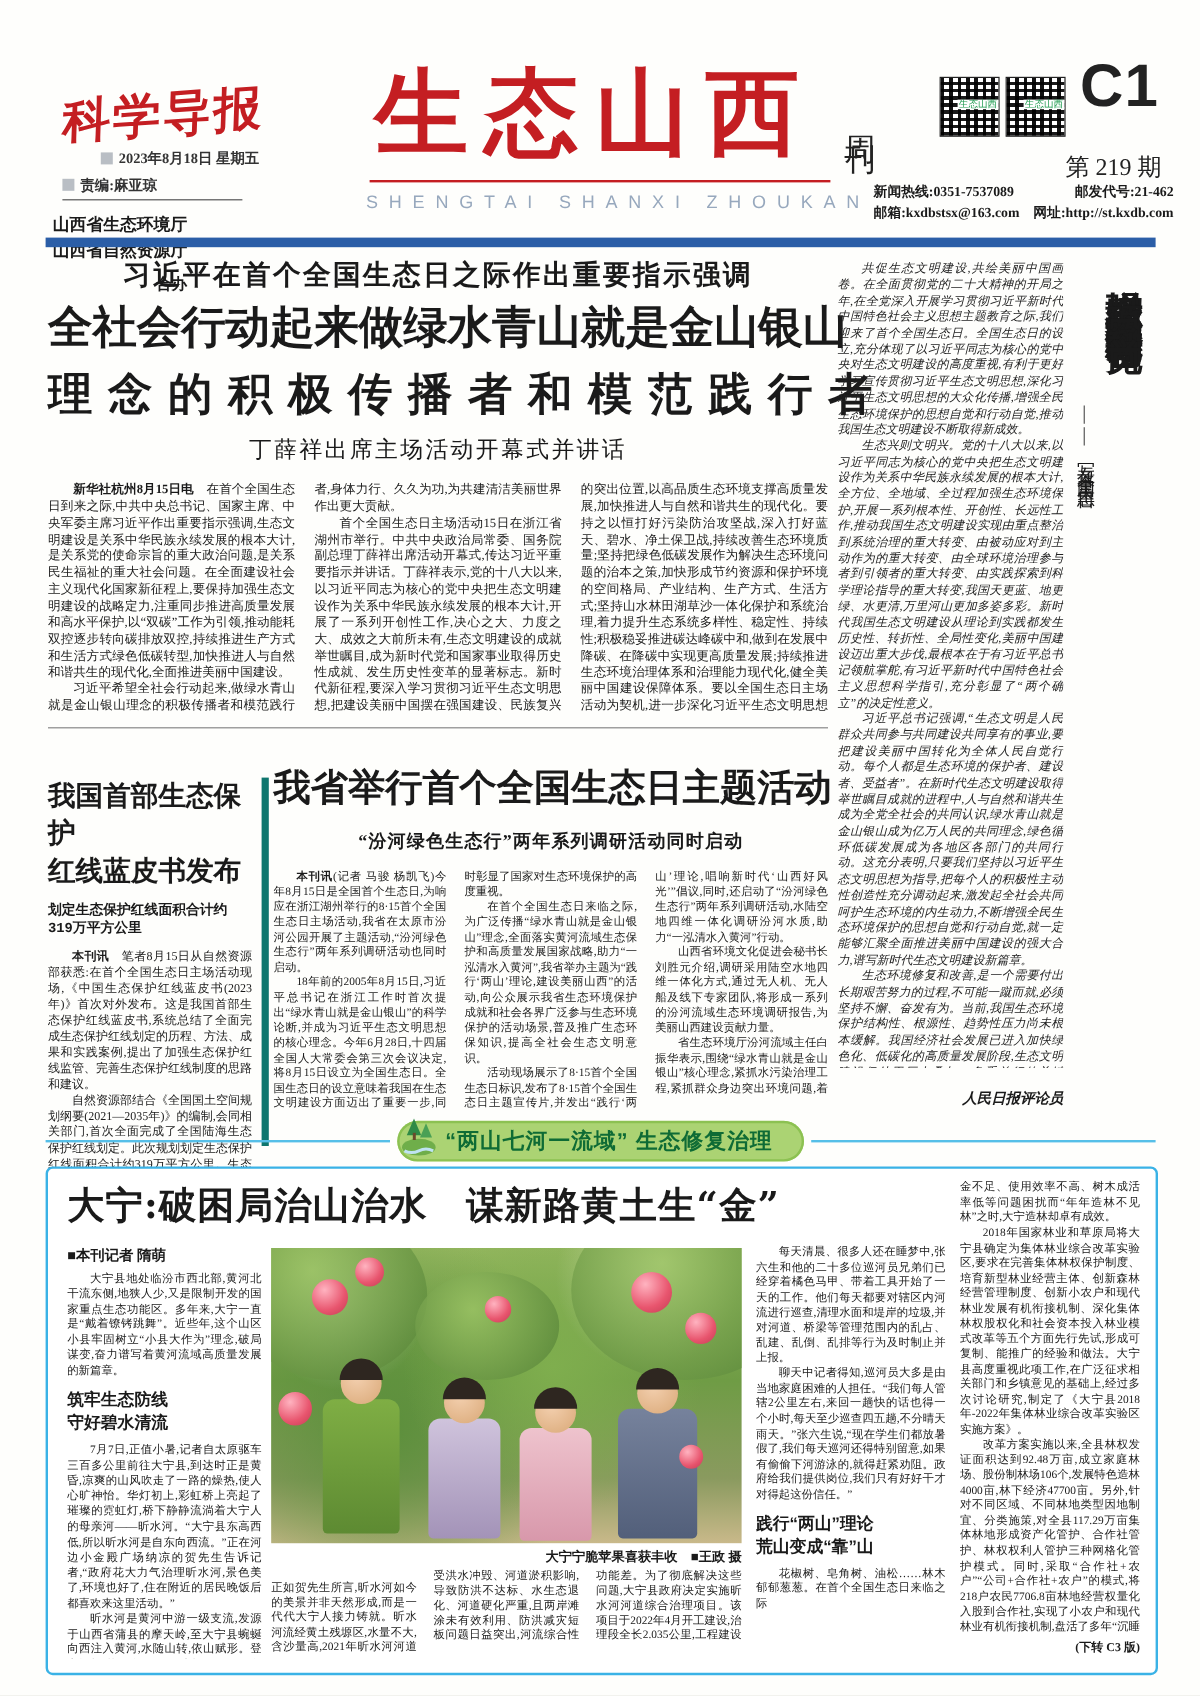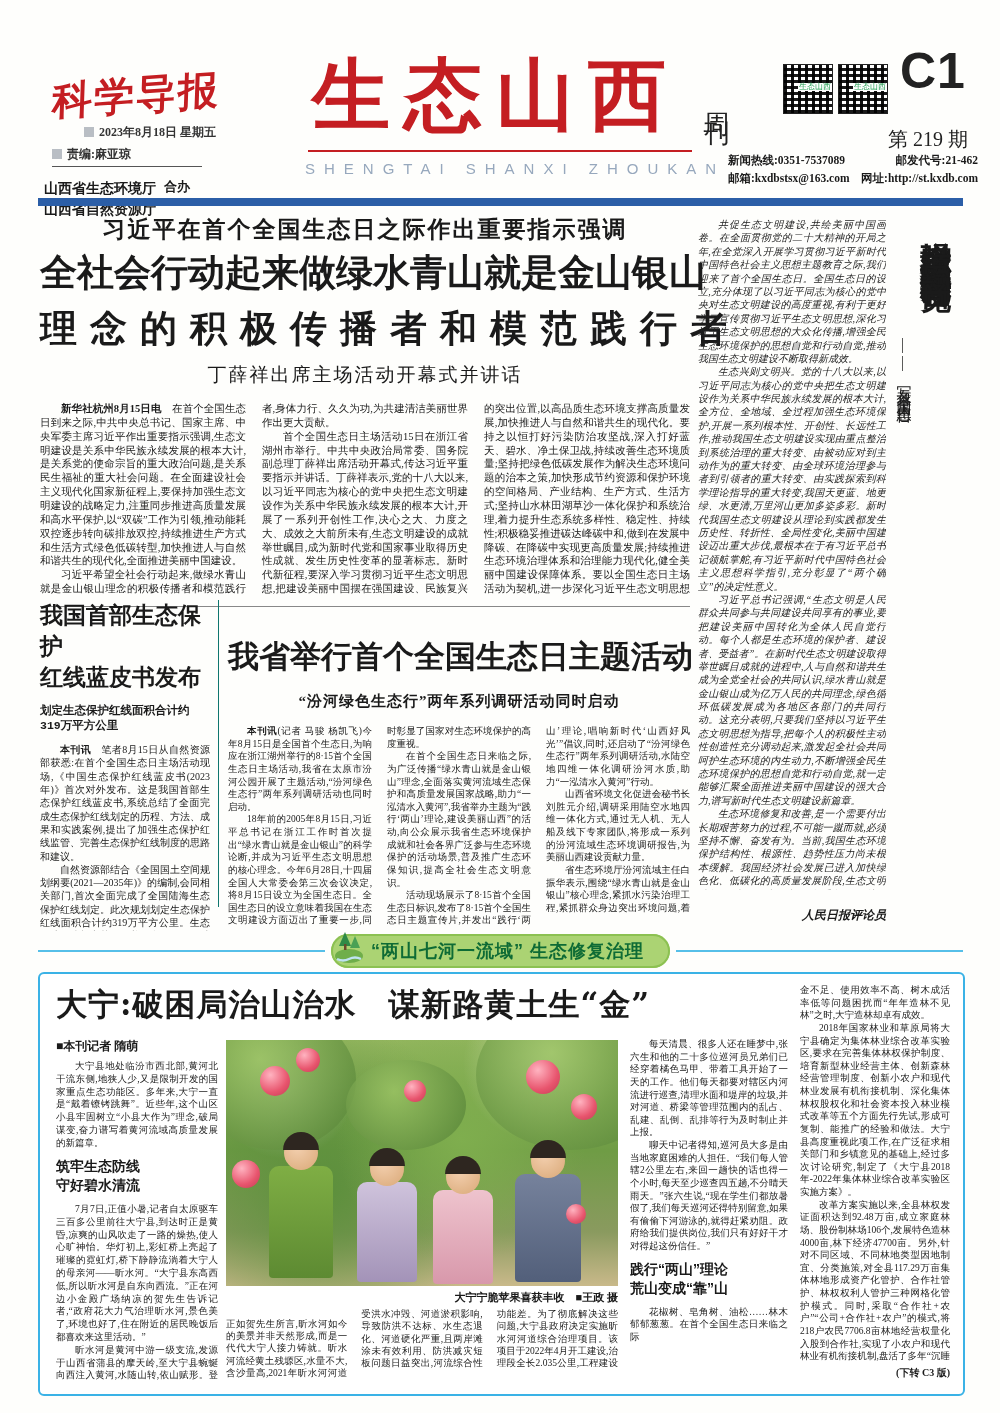--- a/index.html
+++ b/index.html
@@ -4,21 +4,21 @@
 <style>
   html,body{margin:0;padding:0;background:#e8e8e4;}
   #page{position:relative;width:1000px;height:1413px;margin:0 auto;background:#fefefc;
         font-family:"Liberation Serif","DejaVu Serif",serif;color:#1a1a1a;overflow:hidden;}
   
   .logo{position:absolute;left:52px;top:68px;font-family:"DejaVu Serif",serif;
         font-size:40px;font-weight:bold;color:#c41e22;transform:rotate(-4deg) skewX(-6deg);letter-spacing:2px;}
   .metaline{position:absolute;left:52px;font-size:12px;font-weight:bold;color:#333;}
   .sq{display:inline-block;width:10px;height:10px;background:#b9bec4;margin-right:5px;vertical-align:-1px;}
   .meta-rule{position:absolute;left:52px;top:166px;width:150px;border-top:1.5px solid #555;}
-  .orgs{position:absolute;left:44px;top:178px;display:flex;align-items:flex-start;gap:8px;}
+  .orgs{position:absolute;left:44px;top:178px;display:flex;align-items:flex-end;gap:8px;flex-direction:column;}
   .orgs .names{font-size:14px;font-weight:bold;line-height:1.5;}
   .orgs .suffix{font-size:13px;font-weight:bold;}
   .paper-title{position:absolute;left:300px;top:52px;width:392px;text-align:center;
         font-family:"DejaVu Serif",serif;font-weight:bold;font-size:78px;line-height:1.1;
         color:#c41e22;letter-spacing:14px;white-space:nowrap;}
   .title-underline{position:absolute;left:308px;top:150px;width:384px;border-top:2px solid #c41e22;}
   .zhoukan{position:absolute;left:700px;top:92px;writing-mode:vertical-rl;font-size:26px;
         letter-spacing:8px;color:#222;font-family:"Liberation Sans",sans-serif;}
   .pinyin{position:absolute;left:305px;top:160px;width:390px;text-align:center;
         font-family:"Liberation Sans",sans-serif;font-size:15px;letter-spacing:9px;color:#97a8bd;white-space:nowrap;}
@@ -40,21 +40,21 @@
   .lead .h1a,.lead .h1b{text-align:center;font-family:"Liberation Sans","DejaVu Sans",sans-serif;
         font-weight:900;font-size:37px;line-height:1.5;white-space:nowrap;}
   .lead .h1b{letter-spacing:13px;}
   .lead .dek{text-align:center;font-size:19px;margin-top:6px;letter-spacing:2px;}
   .lead .body{margin-top:14px;height:196px;overflow:hidden;column-count:3;column-gap:16px;
         font-size:10.5px;line-height:1.32;text-align:justify;}
   .lead .body p{margin:0;text-indent:2em;}
   .lead-in{font-weight:bold;}
   .lead-rule{position:absolute;left:40px;top:606px;width:650px;border-top:1px solid #888;}
   
-  .bluebook{position:absolute;left:40px;top:600px;width:170px;height:307px;padding-right:8px;border-right:1px solid #0f766e;}
+  .bluebook{position:absolute;left:40px;top:648px;width:170px;height:307px;padding-right:8px;border-right:6px solid #0f766e;}
   .bluebook .t{font-family:"Liberation Sans",sans-serif;font-weight:900;font-size:23px;line-height:1.35;}
   .bluebook .st{margin-top:10px;font-size:11.5px;font-weight:bold;font-family:Liberation Mono, monospace;}
   .bluebook .body{margin-top:10px;font-size:10px;line-height:1.33;text-align:justify;height:188px;overflow:hidden;}
   .bluebook .body p{margin:0;text-indent:2em;}
   
   .province{position:absolute;left:228px;top:636px;width:462px;}
   .province .t{text-align:center;font-family:"Liberation Sans",sans-serif;font-weight:900;font-size:31px;white-space:nowrap;}
   .province .st{text-align:center;font-size:15px;font-weight:bold;margin-top:14px;letter-spacing:1px;}
   .province .body{margin-top:14px;height:214px;overflow:hidden;column-count:3;column-gap:15px;
         font-size:9.5px;line-height:1.33;text-align:justify;}

